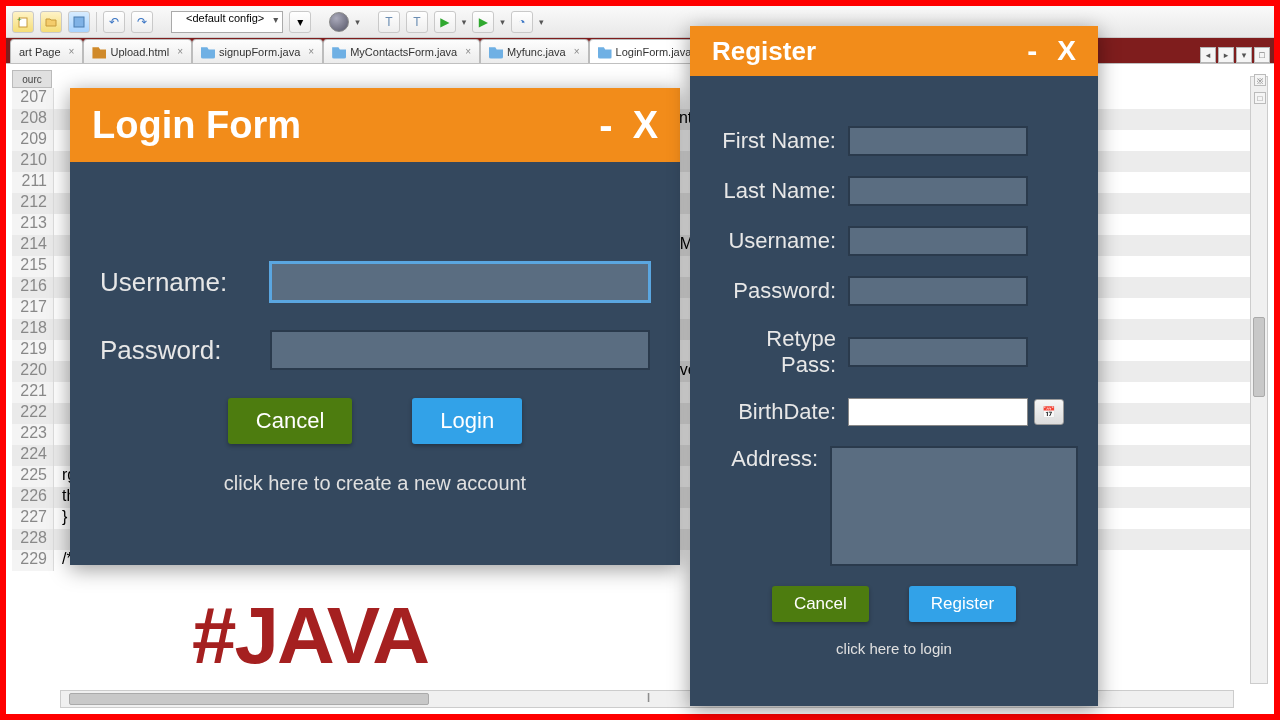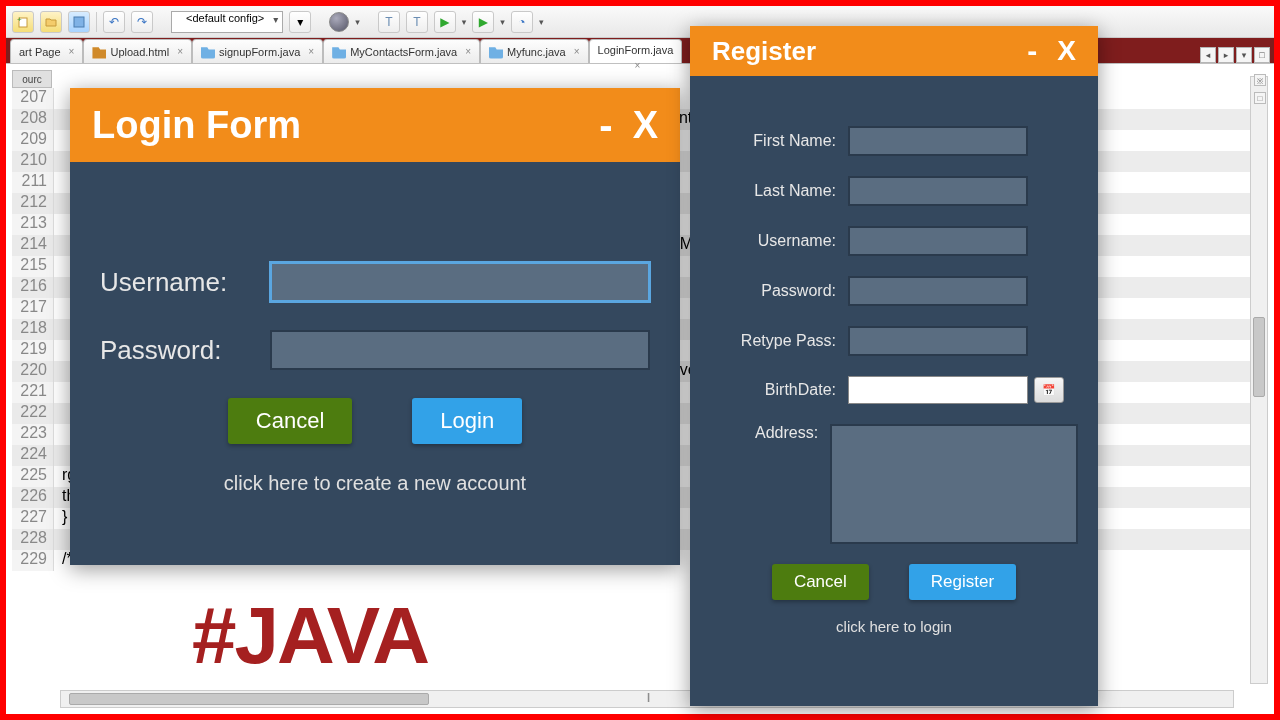--- a/index.html
+++ b/index.html
@@ -13,21 +13,21 @@
 .tbtn { width:22px; height:22px; border:1px solid #c9c9c9; border-radius:3px; background:linear-gradient(#fff,#eee); display:flex; align-items:center; justify-content:center; font-size:12px; }
 .tbtn.yellow { background:linear-gradient(#fff3c7,#f5dd77); }
 .tbtn.blue { background:linear-gradient(#d7ecff,#a8d3ff); }
 .combo { height:22px; border:1px solid #aaa; background:#fff; font-size:11px; padding:0 18px 0 14px; position:relative; }
 .combo::after { content:"▾"; position:absolute; right:4px; top:2px; font-size:10px; color:#555; }
 .browse { width:20px; height:20px; border-radius:50%; background:radial-gradient(circle at 35% 30%, #aab, #556); border:1px solid #888; }
 
 
 .tabbar { height:26px; background:#7f1d1d; border-bottom:1px solid #c0c0c0; display:flex; align-items:flex-end; padding-left:4px; gap:0; font-size:11px; }
 .tab { height:24px; background:linear-gradient(#fdfdfd,#ececec); border:1px solid #bcbcbc; border-bottom:none; border-radius:4px 4px 0 0; display:flex; align-items:center; gap:4px; padding:0 8px; color:#333; }
-.tab.active { background:#fff;flex-direction:column; }
+.tab.active { background:#fff; }
 .tab .ficon { width:14px; height:14px; display:inline-block; background:#d08a2a; clip-path: polygon(0 20%, 45% 20%, 55% 35%, 100% 35%, 100% 100%, 0 100%); }
 .tab .ficon.j { background:#6fb0e4; border-radius:2px; }
 .tab .x { font-size:10px; color:#888; margin-left:4px; }
 .tabnav { margin-left:auto; display:flex; gap:2px; padding-right:4px; }
 .tabnav .sq { width:16px; height:16px; border:1px solid #b5b5b5; background:#f5f5f5; font-size:9px; display:flex; align-items:center; justify-content:center; color:#555; }
 .sourcetab { position:absolute; left:6px; top:64px; width:40px; height:18px; background:#e0e0e0; border:1px solid #bbb; font-size:10px; display:flex; align-items:center; justify-content:center; color:#444; }
 .stripe { background:#ececec; }
 .linebox { height:21px; display:flex; }
 .linebox .g { width:42px; text-align:right; padding-right:6px; color:#888; border-right:1px solid #ddd; background:#f4f4f4; }
 .linebox.stripe .g { background:#eaeaea; }
@@ -65,21 +65,21 @@
 
 .btnrow { display:flex; justify-content:center; gap:60px; margin-top:10px; }
 .btn { border:none; color:#fff; font-size:22px; padding:10px 28px; border-radius:3px; cursor:pointer; box-shadow:0 2px 4px rgba(0,0,0,0.3); }
 .btn.cancel { background:#4d7c0f; }
 .btn.primary { background:#32a2e8; }
 .linktext { text-align:center; color:#e0e0e0; font-size:20px; margin-top:28px; cursor:pointer; }
 
 
 .dlg-reg .dlg-body { padding:24px 20px 0 20px; }
 .dlg-reg .row { margin-bottom:20px; }
-.dlg-reg .row label { font-size:16px; width:138px; text-align:right; padding-right:12px; }
+.dlg-reg .row label { font-size:22px; width:138px; text-align:right; padding-right:12px; }
 .dlg-reg .row input.txt { height:30px; width:180px; flex:none; }
 .dlg-reg .row .date { height:28px; width:180px; background:#fff; border:1px solid #888; }
 .dlg-reg .row .datebtn { width:30px; height:26px; background:linear-gradient(#f6f6f6,#dcdcdc); border:1px solid #999; margin-left:6px; display:flex; align-items:center; justify-content:center; font-size:11px; border-radius:3px; }
 .dlg-reg .row.addr { align-items:flex-start; }
 .dlg-reg textarea { width:288px; height:120px; background:#5a6d81; border:2px solid #2a3a4c; resize:none; }
 .dlg-reg .btnrow { gap:40px; margin-top:20px; }
 .dlg-reg .btn { font-size:17px; padding:8px 22px; }
 .dlg-reg .linktext { font-size:15px; margin-top:18px; }
 
 .rightrail { position:absolute; right:6px; top:64px; width:14px; display:flex; flex-direction:column; gap:6px; padding-top:4px; }

